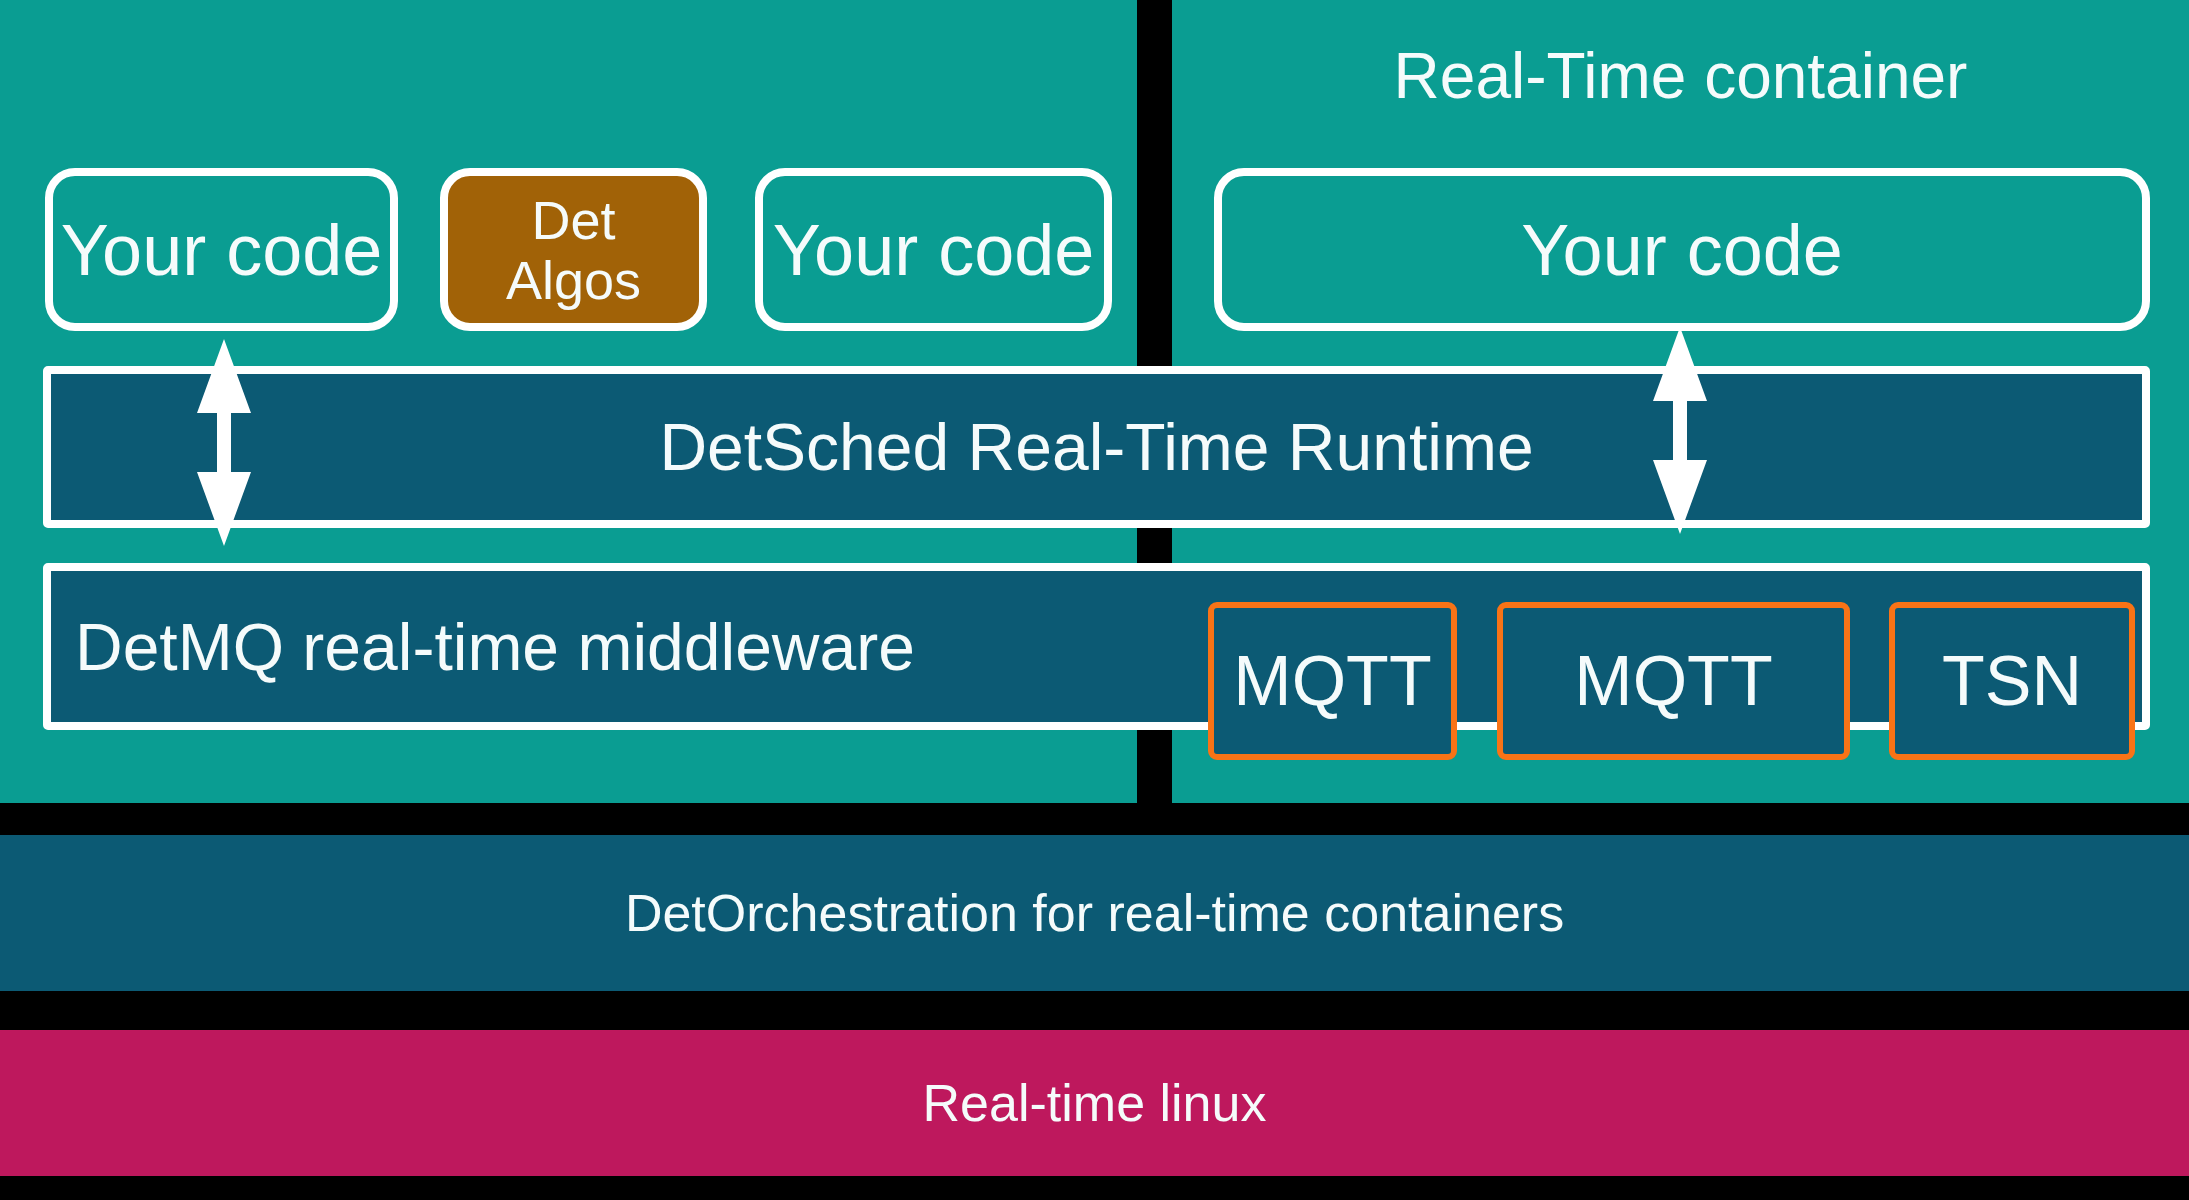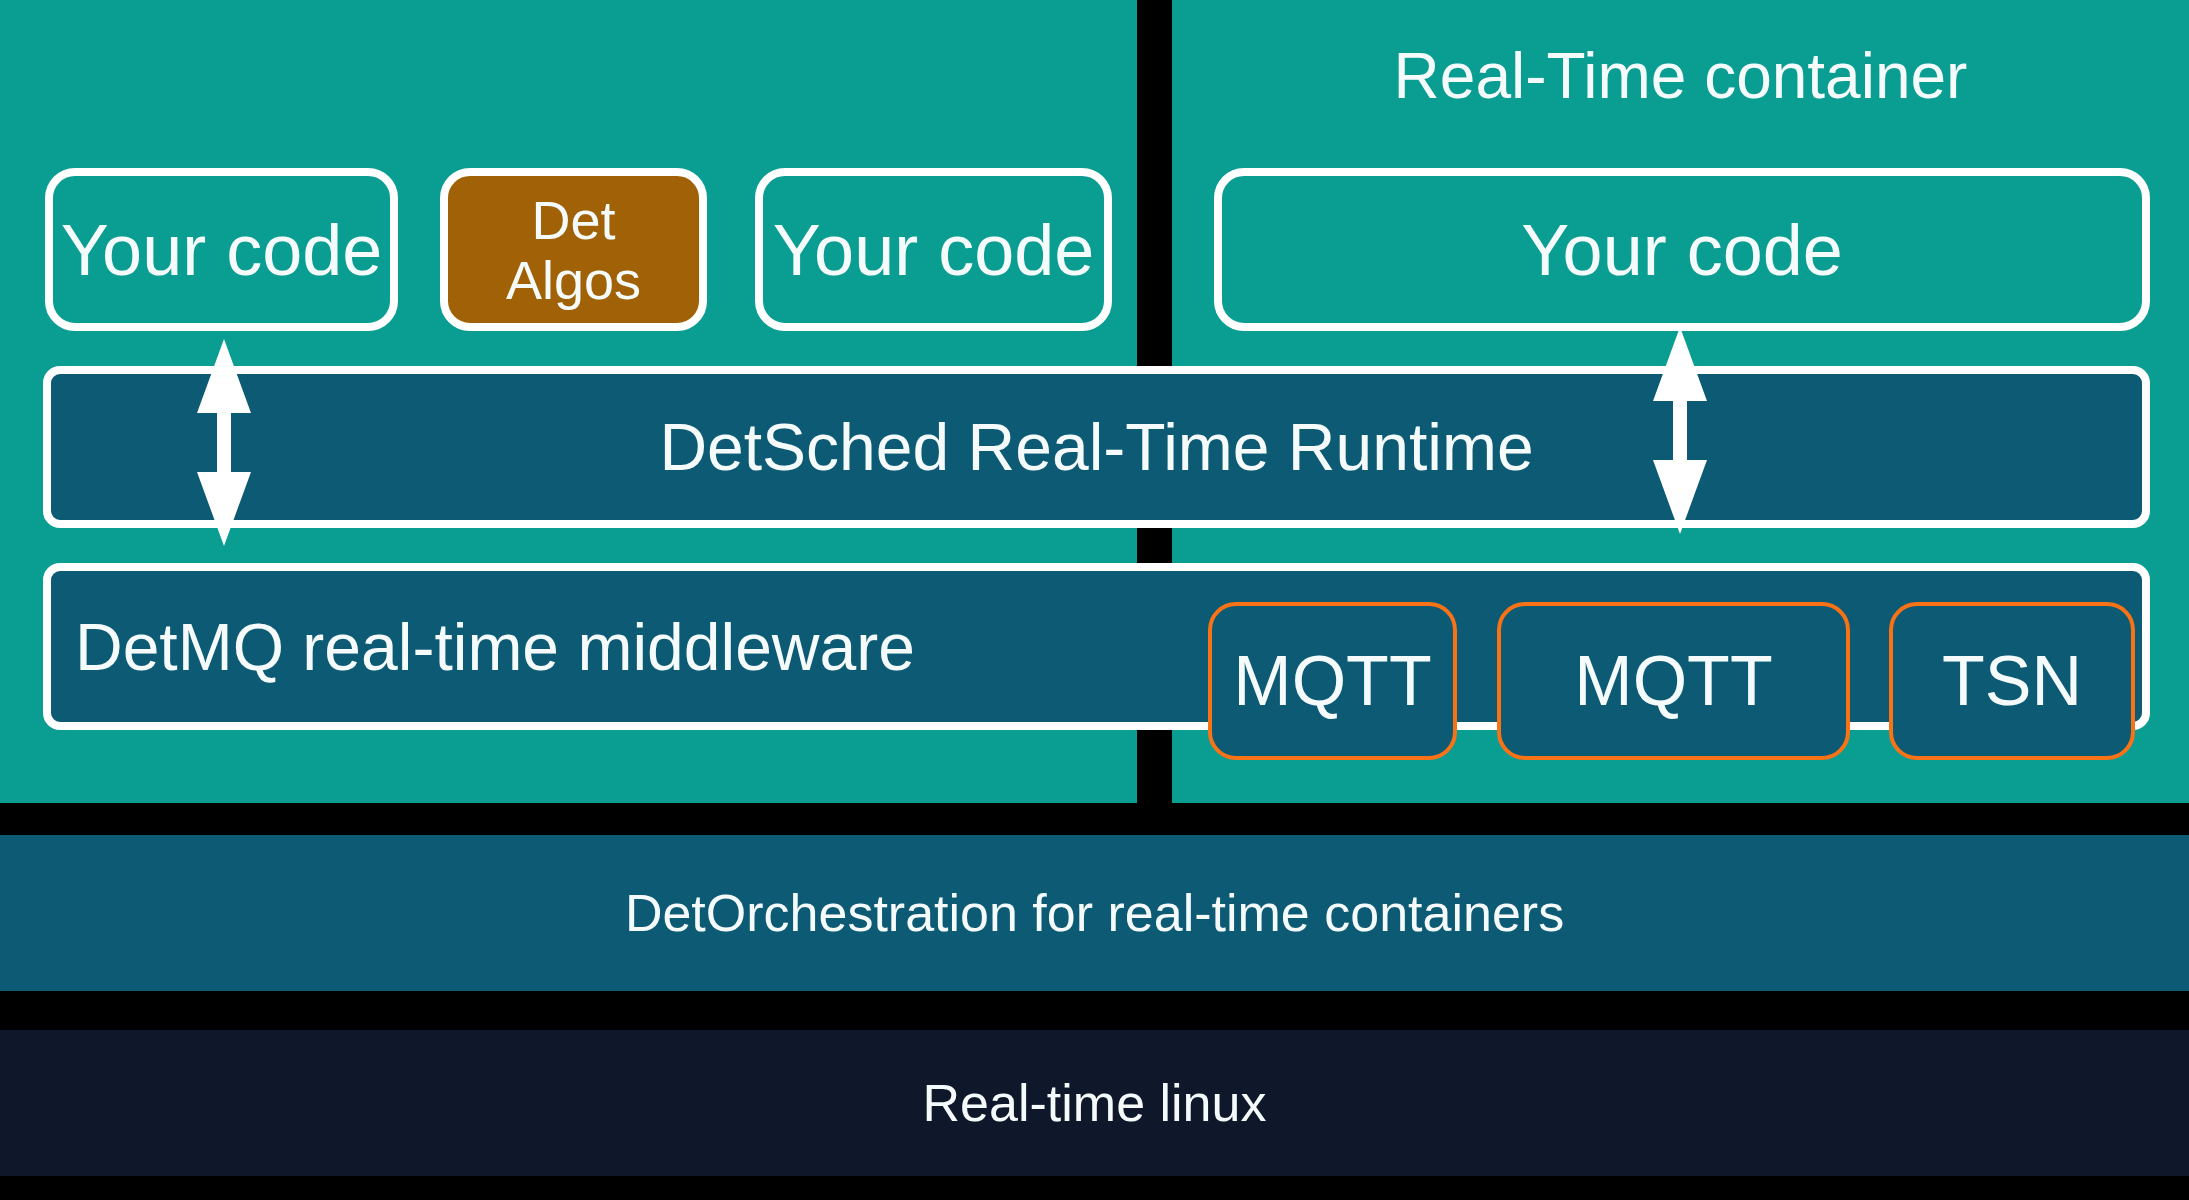--- a/index.html
+++ b/index.html
@@ -18,38 +18,38 @@
   .node{
     position:absolute;box-sizing:border-box;border:8px solid #fff;border-radius:30px;
     display:flex;align-items:center;justify-content:center;text-align:center;
     font-size:72px;white-space:nowrap;
   }
   .node.teal-fill{background:transparent;}
   .node.dark-fill{background:#a16207;}
   .node.two-line{font-size:54px;line-height:60px;white-space:normal;}
   .band{
     position:absolute;box-sizing:border-box;background:#0C5A74;
-    border:8px solid #fff;border-radius:17px;
+    border:8px solid #fff;border-radius:5px;
     display:flex;align-items:center;font-size:66px;white-space:nowrap;
   }
   .band.centered{justify-content:center;}
   .band.left-text{justify-content:flex-start;padding-left:24px;}
   .proto{
     position:absolute;box-sizing:border-box;background:#0C5A74;
-    border:4px solid #f97316;border-radius:28px;z-index:6;
+    border:6px solid #f97316;border-radius:9px;z-index:6;
     display:flex;align-items:center;justify-content:center;font-size:70px;white-space:nowrap;
   }
   .arrow{position:absolute;width:54px;height:207px;z-index:9;}
   .arrow svg{display:block;width:100%;height:100%;}
   .strip{
     position:absolute;left:0;width:2189px;display:flex;align-items:center;justify-content:center;
     font-size:52px;white-space:nowrap;
   }
   .strip.dark{background:#0C5A74;}
-  .strip.teal{background:#0f172a;}
+  .strip.teal{background:#be185d;}
 </style>
 </head>
 <body>
 
 <div class="stage">
 
   <div class="panel left"></div>
   <div class="panel right"></div>
 
   <div class="panel-title" style="left:1172px;width:1017px;">Real-Time container</div>

